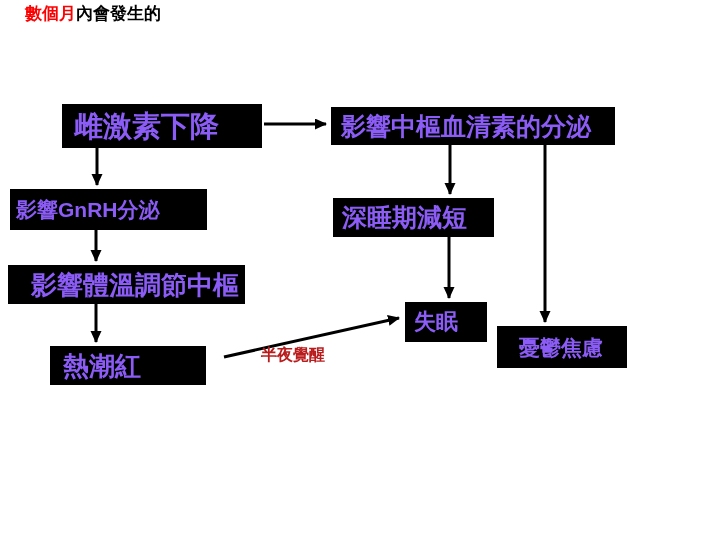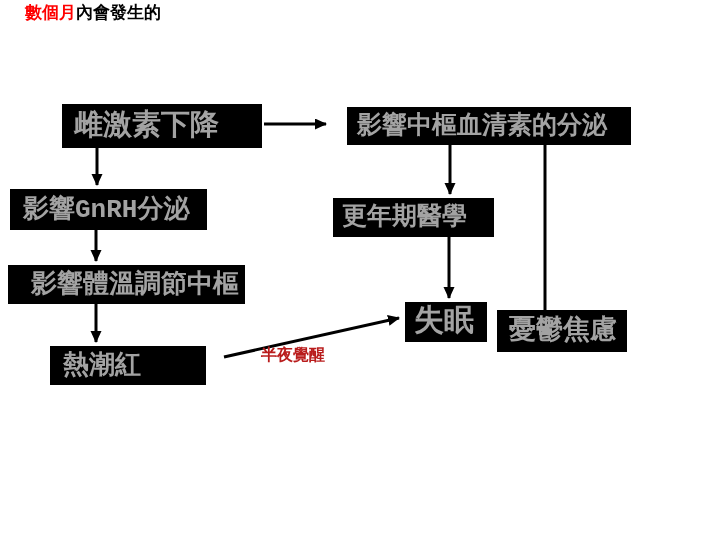--- a/index.html
+++ b/index.html
@@ -1,52 +1,52 @@
 <!DOCTYPE html>
 <html><head>
 <meta charset="utf-8">
 <style>
   html,body{margin:0;padding:0;background:#fff;}
   .slide{
     position:relative;
     width:720px;height:508px;
     background:#ffffff;
     overflow:hidden;
-    font-family:Liberation Mono, monospace;
+    font-family:Liberation Sans, sans-serif;
   }
   
   .subtitle{
     position:absolute;left:25px;top:4px;
     font-size:17px;font-weight:bold;line-height:1.2;
     color:#000;white-space:nowrap;
   }
   .subtitle .red{color:#ff0000;}
   .title{
     position:absolute;left:112px;top:33px;
     font-size:46px;font-weight:bold;line-height:1.15;
     color:#000;white-space:nowrap;letter-spacing:1px;
   }
   .title .red{color:#ff0000;}
   
   .node{
     position:absolute;
-    background:#000000;color:#a3a3a3;
+    background:#000000;color:#8b5cf6;
     font-weight:bold;line-height:1;
     display:flex;align-items:center;
     box-sizing:border-box;
     white-space:nowrap;
   }
   .n-estrogen  {left:62px; top:104px;width:200px;height:44px;font-size:29px;padding-left:12px;}
-  .n-serotonin {left:347px;top:107px;width:284px;height:38px;font-size:25px;padding-left:10px;}
-  .n-gnrh      {left:10px; top:189px;width:197px;height:41px;font-size:26px;padding-left:13px;text-align:center;}
+  .n-serotonin {left:331px;top:107px;width:284px;height:38px;font-size:25px;padding-left:10px;}
+  .n-gnrh      {left:10px; top:189px;width:197px;height:41px;font-size:21px;padding-left:6px;text-align:center;}
   .n-thermo    {left:8px;  top:265px;width:237px;height:39px;font-size:26px;padding-left:23px;}
   .n-deepsleep {left:333px;top:198px;width:161px;height:39px;font-size:25px;padding-left:9px;}
   .n-hotflash  {left:50px; top:346px;width:156px;height:39px;font-size:26px;padding-left:13px;}
-  .n-insomnia  {left:405px;top:302px;width:82px; height:40px;font-size:30px;padding-left:9px;}
-  .n-anxiety   {left:497px;top:310px;width:130px;height:42px;font-size:27px;padding-left:12px;}
+  .n-insomnia  {left:405px;top:302px;width:82px; height:40px;font-size:22px;padding-left:9px;}
+  .n-anxiety   {left:497px;top:326px;width:130px;height:42px;font-size:21px;padding-left:22px;}
   
   .arrows{position:absolute;left:0;top:0;width:720px;height:549px;pointer-events:none;}
   .arrows line{stroke:#000;stroke-width:3;}
   
   .midnight{
     position:absolute;left:261px;top:345px;
     font-size:16px;font-weight:bold;color:#b91c1c;white-space:nowrap;
   }
   
   .footer{
@@ -80,21 +80,21 @@
     <line x1="450" y1="145" x2="450" y2="194" marker-end="url(#ah)"></line>
     <line x1="449" y1="237" x2="449" y2="298" marker-end="url(#ah)"></line>
     <line x1="545" y1="145" x2="545" y2="322" marker-end="url(#ah)"></line>
     <line x1="224" y1="357" x2="399" y2="318" marker-end="url(#ah)"></line>
   </svg>
 
   <div class="node n-estrogen">雌激素下降</div>
   <div class="node n-serotonin">影響中樞血清素的分泌</div>
   <div class="node n-gnrh">影響GnRH分泌</div>
   <div class="node n-thermo">影響體溫調節中樞</div>
-  <div class="node n-deepsleep">更年期醫學</div>
+  <div class="node n-deepsleep">深睡期減短</div>
   <div class="node n-hotflash">熱潮紅</div>
   <div class="node n-insomnia">失眠</div>
   <div class="node n-anxiety">憂鬱焦慮</div>
 
   <div class="midnight">半夜覺醒</div>
 
   <div class="page-number">24</div>
 
 </div>
 

